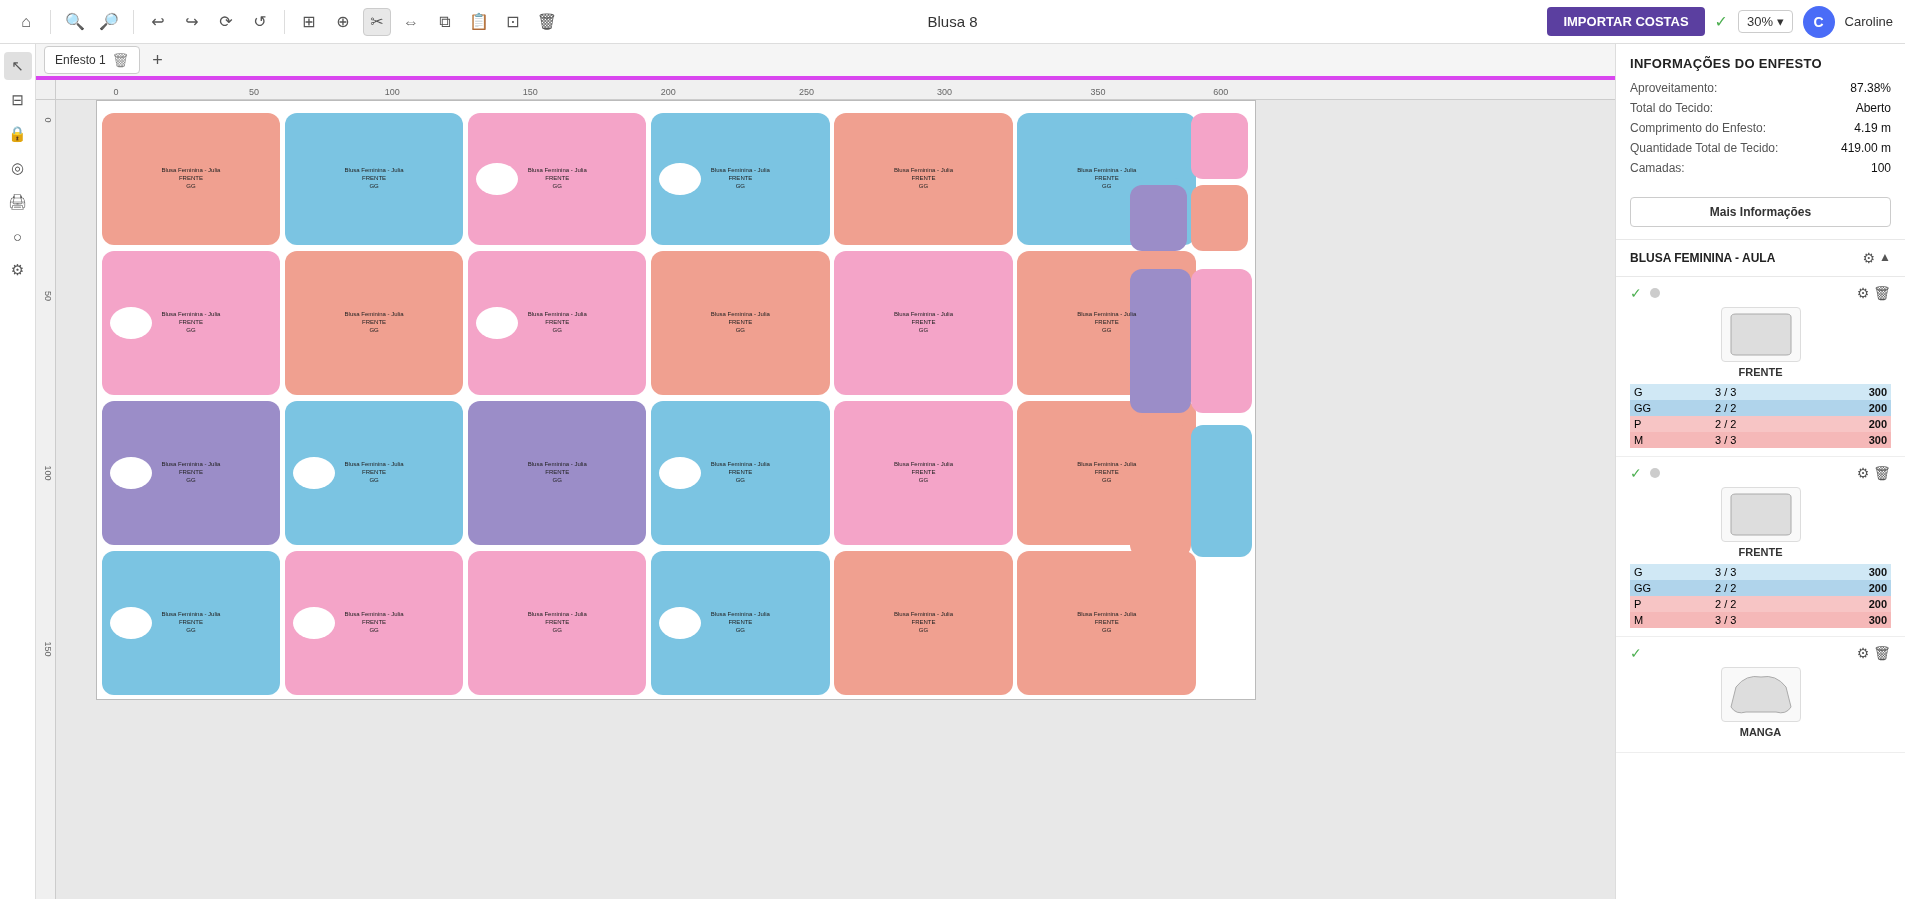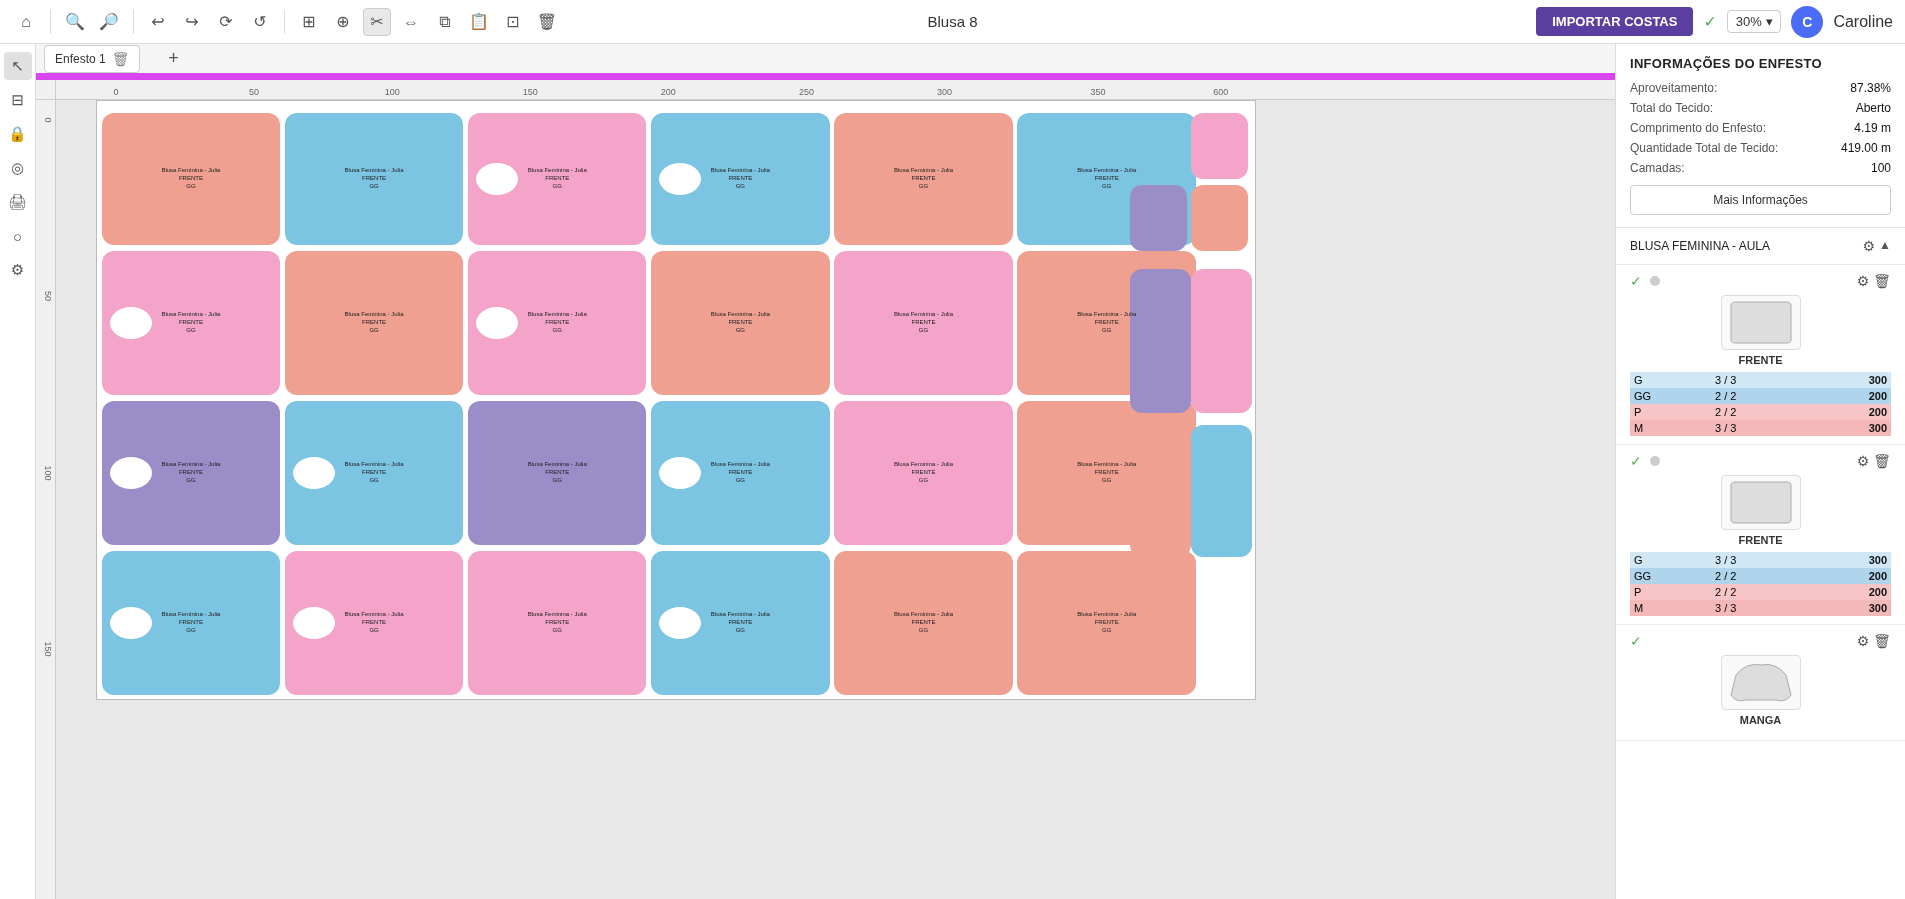--- a/index.html
+++ b/index.html
@@ -43,21 +43,21 @@
       border: 1px solid #ccc; border-radius: 4px; padding: 3px 8px;
       font-size: 13px; cursor: pointer; background: #fff; color: #333;
     }
     .checkmark { color: #4caf50; font-size: 16px; }
     .avatar {
       width: 32px; height: 32px; border-radius: 50%;
       background: #4a6cf7; color: #fff;
       display: flex; align-items: center; justify-content: center;
       font-size: 14px; font-weight: 700;
     }
-    .user-name { font-size: 16px; color: #333; }
+    .user-name { font-size: 13px; color: #333; }
 
     
     .main-area {
       flex: 1;
       display: flex;
       overflow: hidden;
     }
 
     
     .left-sidebar {
@@ -83,25 +83,25 @@
       display: flex;
       flex-direction: column;
       background: #e8e8e8;
       overflow: hidden;
     }
 
     
     .tab-bar {
       height: 36px;
       background: #f5f5f5;
-      border-bottom: 7px solid #d946ef;
+      border-bottom: 4px solid #d946ef;
       display: flex;
       align-items: center;
       padding: 0 8px;
-      gap: 16px;
+      gap: 0;
     }
     .tab {
       height: 28px;
       background: #fff;
       border: 1px solid #ccc;
       border-radius: 4px;
       padding: 0 10px;
       display: flex; align-items: center; gap: 6px;
       font-size: 12px; color: #333; cursor: pointer;
     }
@@ -193,29 +193,29 @@
       overflow-y: auto;
     }
     .panel-section { border-bottom: 1px solid #e8e8e8; padding: 12px 14px; }
     .panel-title { font-size: 13px; font-weight: 700; color: #222; letter-spacing: 0.3px; margin-bottom: 10px; }
     .info-row { display: flex; justify-content: space-between; margin-bottom: 6px; }
     .info-label { font-size: 12px; color: #555; }
     .info-value { font-size: 12px; color: #111; font-weight: 500; }
     .mais-info-btn {
       width: 100%; padding: 7px; border: 1px solid #ccc;
       border-radius: 4px; background: #fff; font-size: 12px; color: #333;
-      cursor: pointer; text-align: center; margin-top: 4px;
+      cursor: pointer; text-align: center; margin-top: 16px; font-weight: bold;
     }
 
     .blusa-header {
       display: flex; align-items: center; justify-content: space-between;
       padding: 10px 14px;
       border-bottom: 1px solid #e8e8e8;
     }
-    .blusa-title { font-size: 12px; font-weight: 400; color: #222; }
+    .blusa-title { font-size: 12px; font-weight: 700; color: #222; }
     .blusa-actions { display: flex; gap: 4px; }
     .blusa-action-icon { font-size: 14px; color: #555; cursor: pointer; }
     .chevron { font-size: 12px; color: #555; cursor: pointer; }
 
     .piece-section { padding: 8px 14px; border-bottom: 1px solid #eee; }
     .piece-header { display: flex; align-items: center; gap: 8px; margin-bottom: 6px; }
     .piece-check { color: #4caf50; font-size: 14px; }
     .piece-dot { width: 10px; height: 10px; border-radius: 50%; background: #ccc; }
     .piece-actions { margin-left: auto; display: flex; gap: 4px; }
     .piece-thumb {

